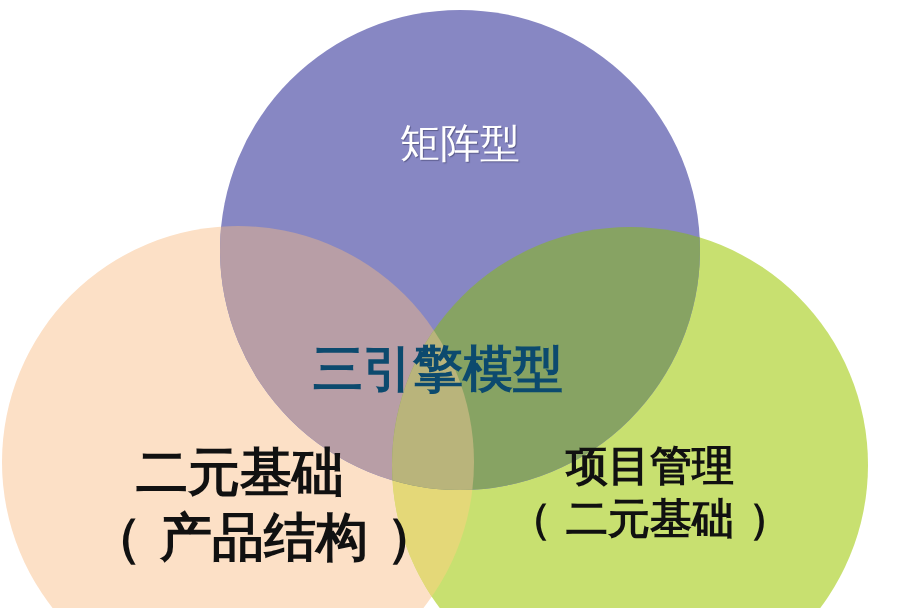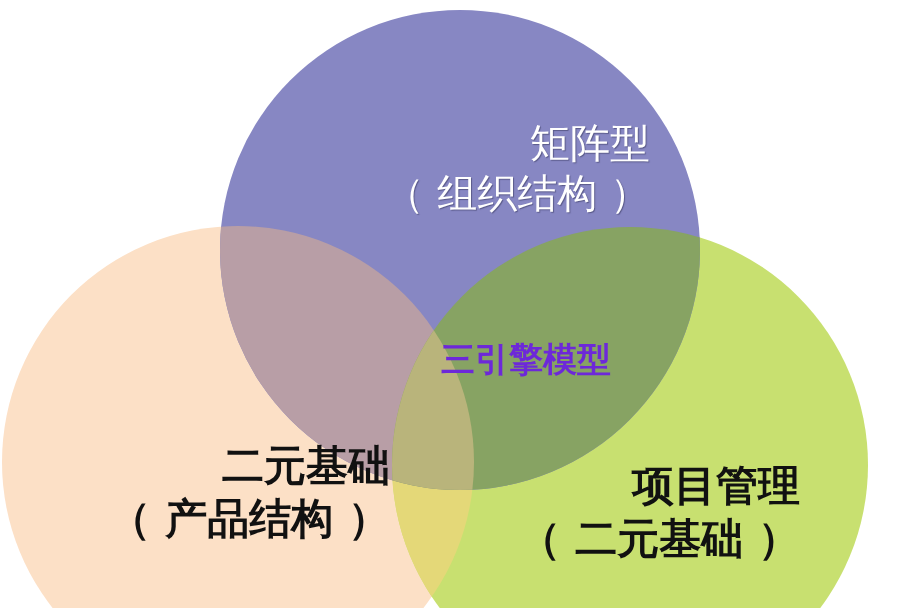--- a/index.html
+++ b/index.html
@@ -1,24 +1,24 @@
 <!DOCTYPE html>
 <html><head>
 <meta charset="utf-8">
 <style>
   html, body { margin: 0; padding: 0; background: #ffffff; }
   body { width: 900px; height: 608px; overflow: hidden; position: relative;
          font-family: "DejaVu Sans", "Liberation Sans", sans-serif; }
   .venn { position: absolute; left: 0; top: 0; width: 900px; height: 608px; }
-  .lbl { position: absolute; text-align: right; white-space: nowrap; line-height: 1.25; }
+  .lbl { position: absolute; text-align: center; white-space: nowrap; line-height: 1.25; }
   .top-lbl { left: 270px; top: 118px; width: 380px; color: #ffffff; font-size: 40px;
              text-shadow: 1px 1px 1px rgba(60,60,100,0.6); }
-  .center-lbl { left: 311px; top: 338px; width: 300px; color: #6d28d9; font-size: 34px; font-weight: bold; }
-  .left-lbl { left: 90px; top: 440px; width: 300px; color: #111111; font-size: 42px; font-weight: bold; }
-  .right-lbl { left: 500px; top: 440px; width: 300px; color: #111111; font-size: 42px; font-weight: bold; margin-top: 20px; }
+  .center-lbl { left: 288px; top: 338px; width: 300px; color: #0c4a6e; font-size: 50px; font-weight: bold; }
+  .left-lbl { left: 90px; top: 440px; width: 300px; color: #111111; font-size: 52px; font-weight: bold; }
+  .right-lbl { left: 500px; top: 440px; width: 300px; color: #111111; font-size: 42px; font-weight: bold; }
 </style>
 </head>
 <body>
 
 <svg class="venn" viewBox="0 0 900 608" width="900" height="608">
   <defs>
     <clipPath id="clipTop">
         <circle cx="460" cy="250" r="240"></circle>
       </clipPath>
     <clipPath id="clipLeft">
@@ -40,21 +40,20 @@
     <circle cx="238" cy="462" r="236" fill="#b89ea6"></circle>
     <circle cx="630" cy="465" r="238" fill="#87a363"></circle>
     <g clip-path="url(#clipLeft)">
       <circle cx="630" cy="465" r="238" fill="#b9b47b"></circle>
     </g>
   </g>
 </svg>
 
 <div class="lbl top-lbl">
   <div>矩阵型</div>
-  <div>（ 组织结构 ）</div>
 </div>
 
 <div class="lbl center-lbl">三引擎模型</div>
 
 <div class="lbl left-lbl">
   <div>二元基础</div>
   <div>（ 产品结构 ）</div>
 </div>
 
 <div class="lbl right-lbl">

